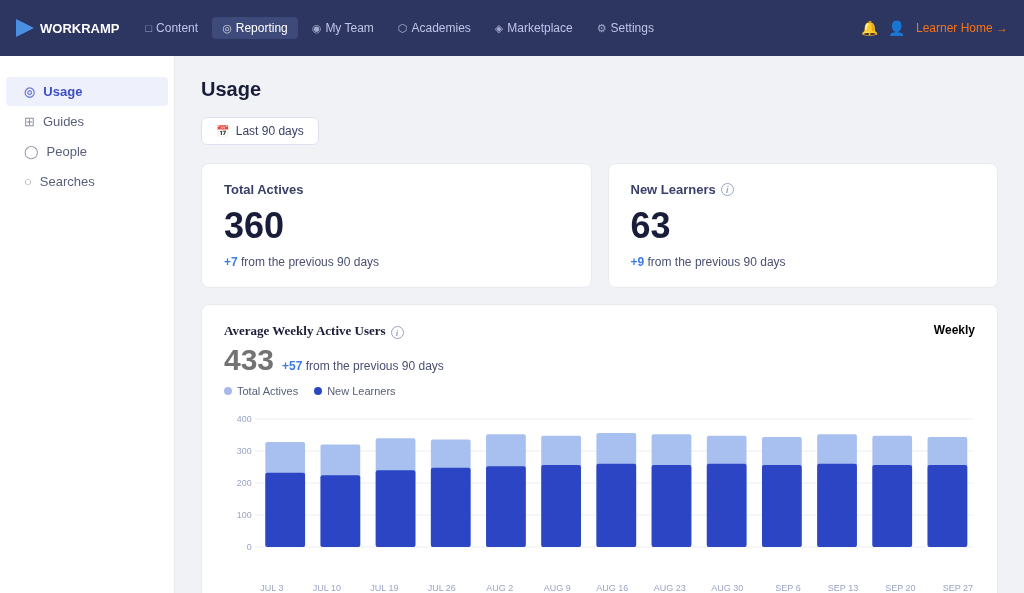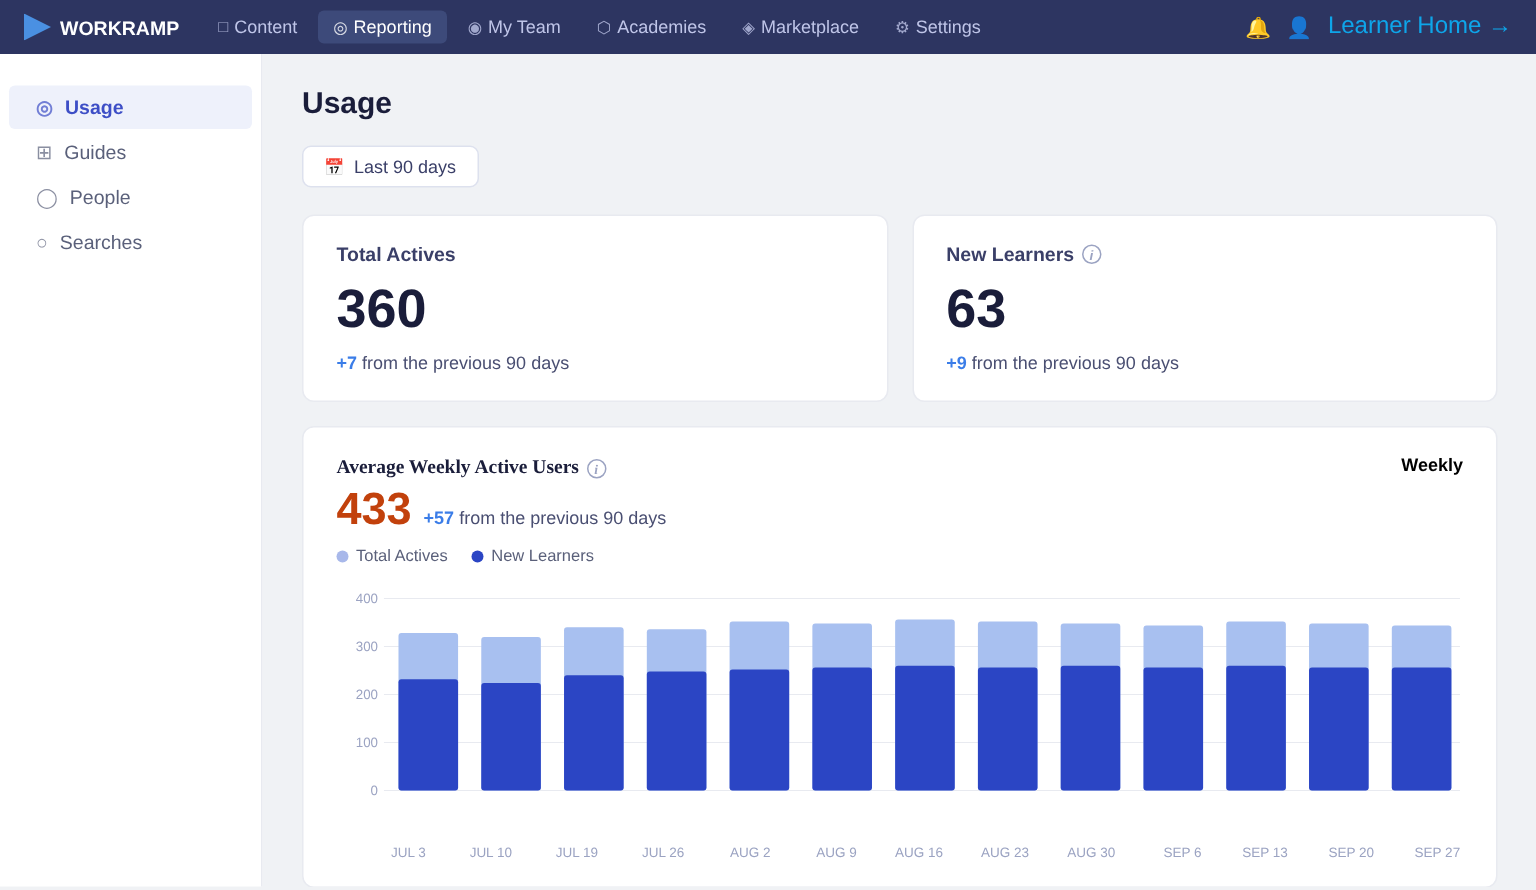--- a/index.html
+++ b/index.html
@@ -1,21 +1,21 @@
 <!DOCTYPE html>
 <html><head>
   <meta charset="utf-8">
   <style>
     * { margin: 0; padding: 0; box-sizing: border-box; }
     body { font-family: -apple-system, BlinkMacSystemFont, 'Segoe UI', sans-serif; background: #f0f2f5; width: 1024px; height: 593px; overflow: hidden; }
 
     
     .topnav {
       background: #2d3561;
-      height: 36px;
+      height: 56px;
       display: flex;
       align-items: center;
       padding: 0 16px;
       gap: 4px;
     }
     .topnav-logo {
       display: flex;
       align-items: center;
       gap: 6px;
       color: #fff;
@@ -49,22 +49,22 @@
       gap: 10px;
     }
     .bell-icon, .user-icon {
       color: #bfc5e8;
       font-size: 14px;
       cursor: pointer;
     }
     .learner-home-btn {
       background: transparent;
       border: none;
-      color: #0ea5e9;
-      font-size: 16px;
+      color: #f97316;
+      font-size: 12px;
       cursor: pointer;
       display: flex;
       align-items: flex-start;
       gap: 4px;
     }
 
     
     .main-layout {
       display: flex;
       height: calc(593px - 38px);
@@ -215,21 +215,21 @@
     }
     .chart-stat {
       display: flex;
       align-items: baseline;
       gap: 8px;
       margin-bottom: 8px;
     }
     .chart-stat-number {
       font-size: 30px;
       font-weight: 700;
-      color: #c2410c;
+      color: #737373;
     }
     .chart-legend {
       display: flex;
       gap: 16px;
       margin-bottom: 12px;
     }
     .legend-item {
       display: flex;
       align-items: center;
       gap: 5px;

